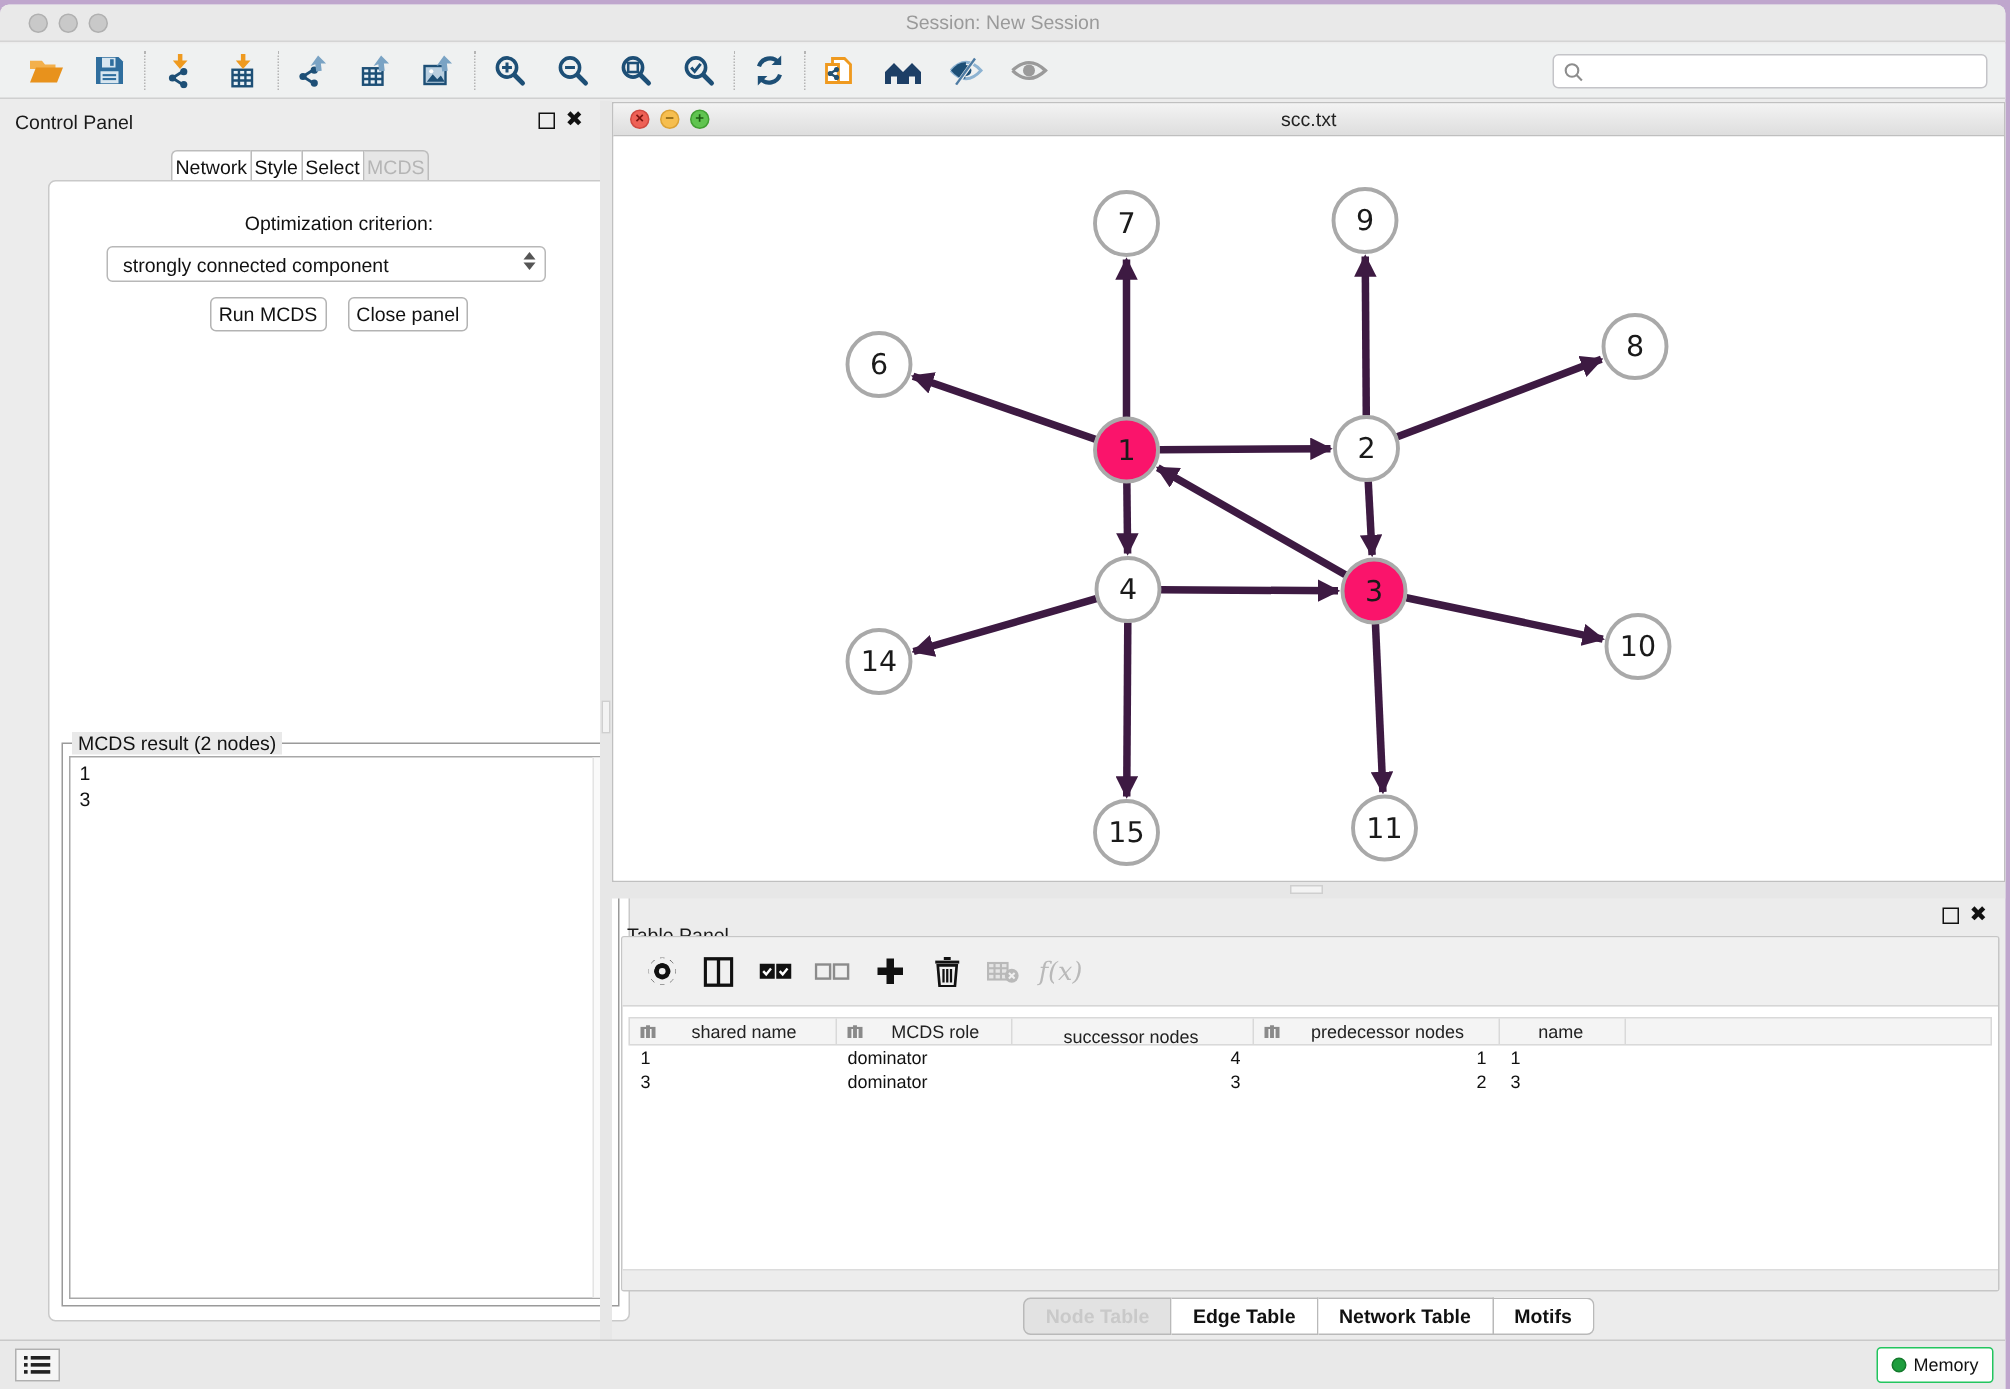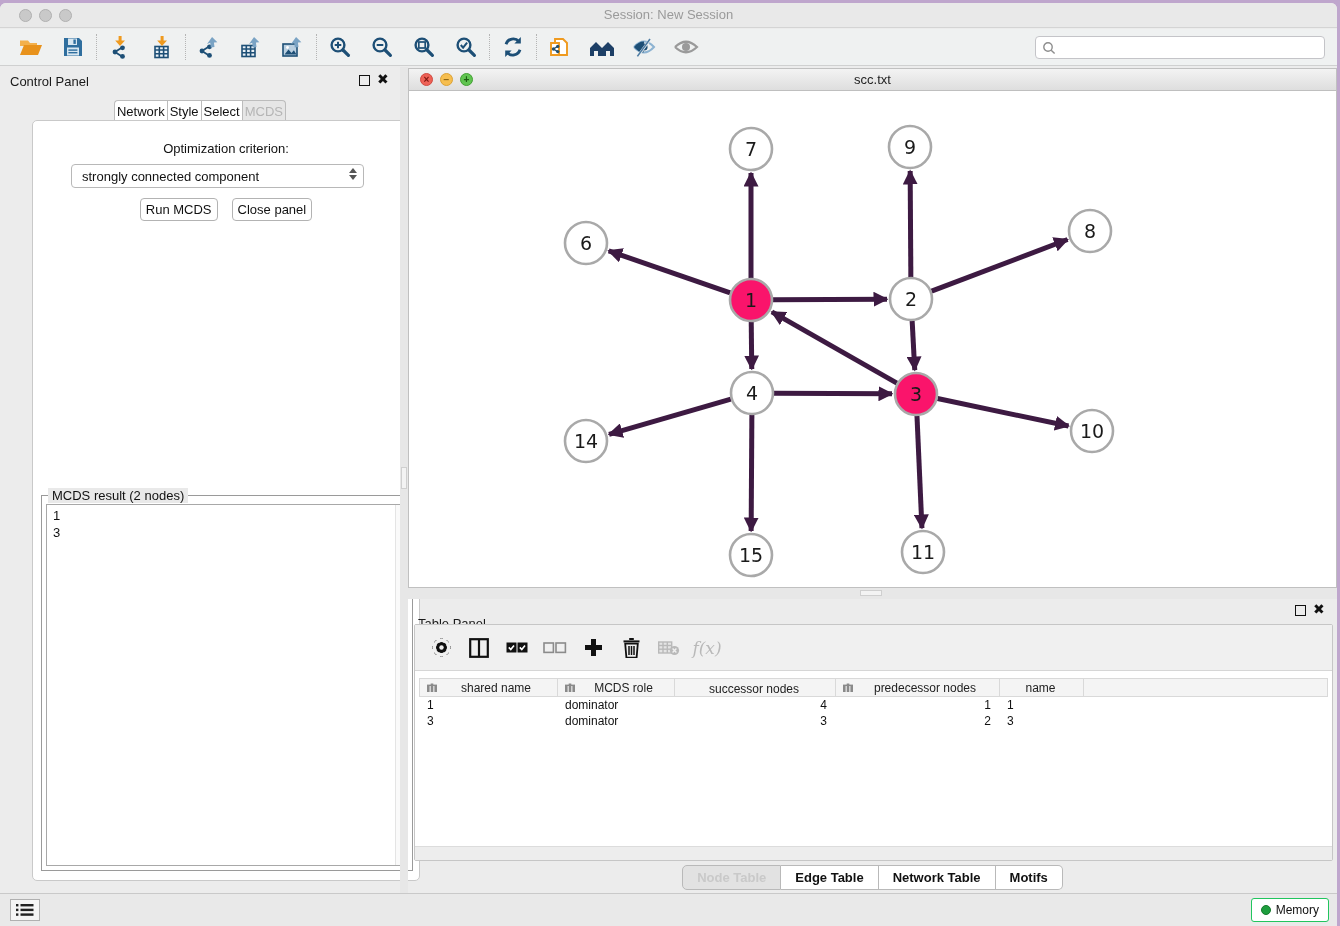--- a/index.html
+++ b/index.html
@@ -81,21 +81,21 @@
   .tpanel-title { position:absolute; left:10px; top:16px; font-size:13px; color:#1a1a1a; }
   .tpanel-body { position:absolute; left:414px; top:621px; width:919px; height:237px; background:#fff;
                  border:1px solid #c6c6c6; border-radius:2px; }
   .ttoolbar { position:absolute; left:0; top:0; width:100%; height:46px; background:#f0f0f0;
               border-bottom:1px solid #d6d6d6; display:flex; align-items:center; padding-left:10px; gap:6px; }
   .tt-btn { width:32px; height:32px; display:flex; align-items:center; justify-content:center; cursor:default; }
   .tt-fx { font-family:"DejaVu Serif",serif; font-style:italic; font-size:17px; color:#b9b9b9; }
   .tgrid { position:absolute; left:4px; top:53px; right:4px; }
   .thead { display:flex; background:#f4f4f4; border:1px solid #d9d9d9; height:19px; }
   .th { display:flex; align-items:center; gap:5px; font-size:12px; color:#222; border-right:1px solid #d9d9d9;
-        padding-left:6px; justify-content:flex-end; cursor:default; }
+        padding-left:6px; justify-content:flex-start; cursor:default; }
   .th .lbl { flex:1; text-align:center; padding-right:8px; }
   .trow { display:flex; height:16px; font-size:12px; color:#111; cursor:default; }
   .td { padding:1px 8px 0 8px; overflow:hidden; white-space:nowrap; }
   .tgray-strip { position:absolute; left:0; bottom:0; width:100%; height:14px; background:#ededed;
                  border-top:1px solid #dcdcdc; }
   .bottom-tabs { position:absolute; left:408px; top:862px; width:929px; display:flex; justify-content:center; }
   .btab { font-size:13px; font-weight:bold; padding:4px 14px; background:#fff; border:1px solid #b9b9b9;
           border-left:none; color:#111; cursor:default; }
   .btab:first-child { border-left:1px solid #b9b9b9; border-radius:5px 0 0 5px; }
   .btab:last-child { border-radius:0 5px 5px 0; }

